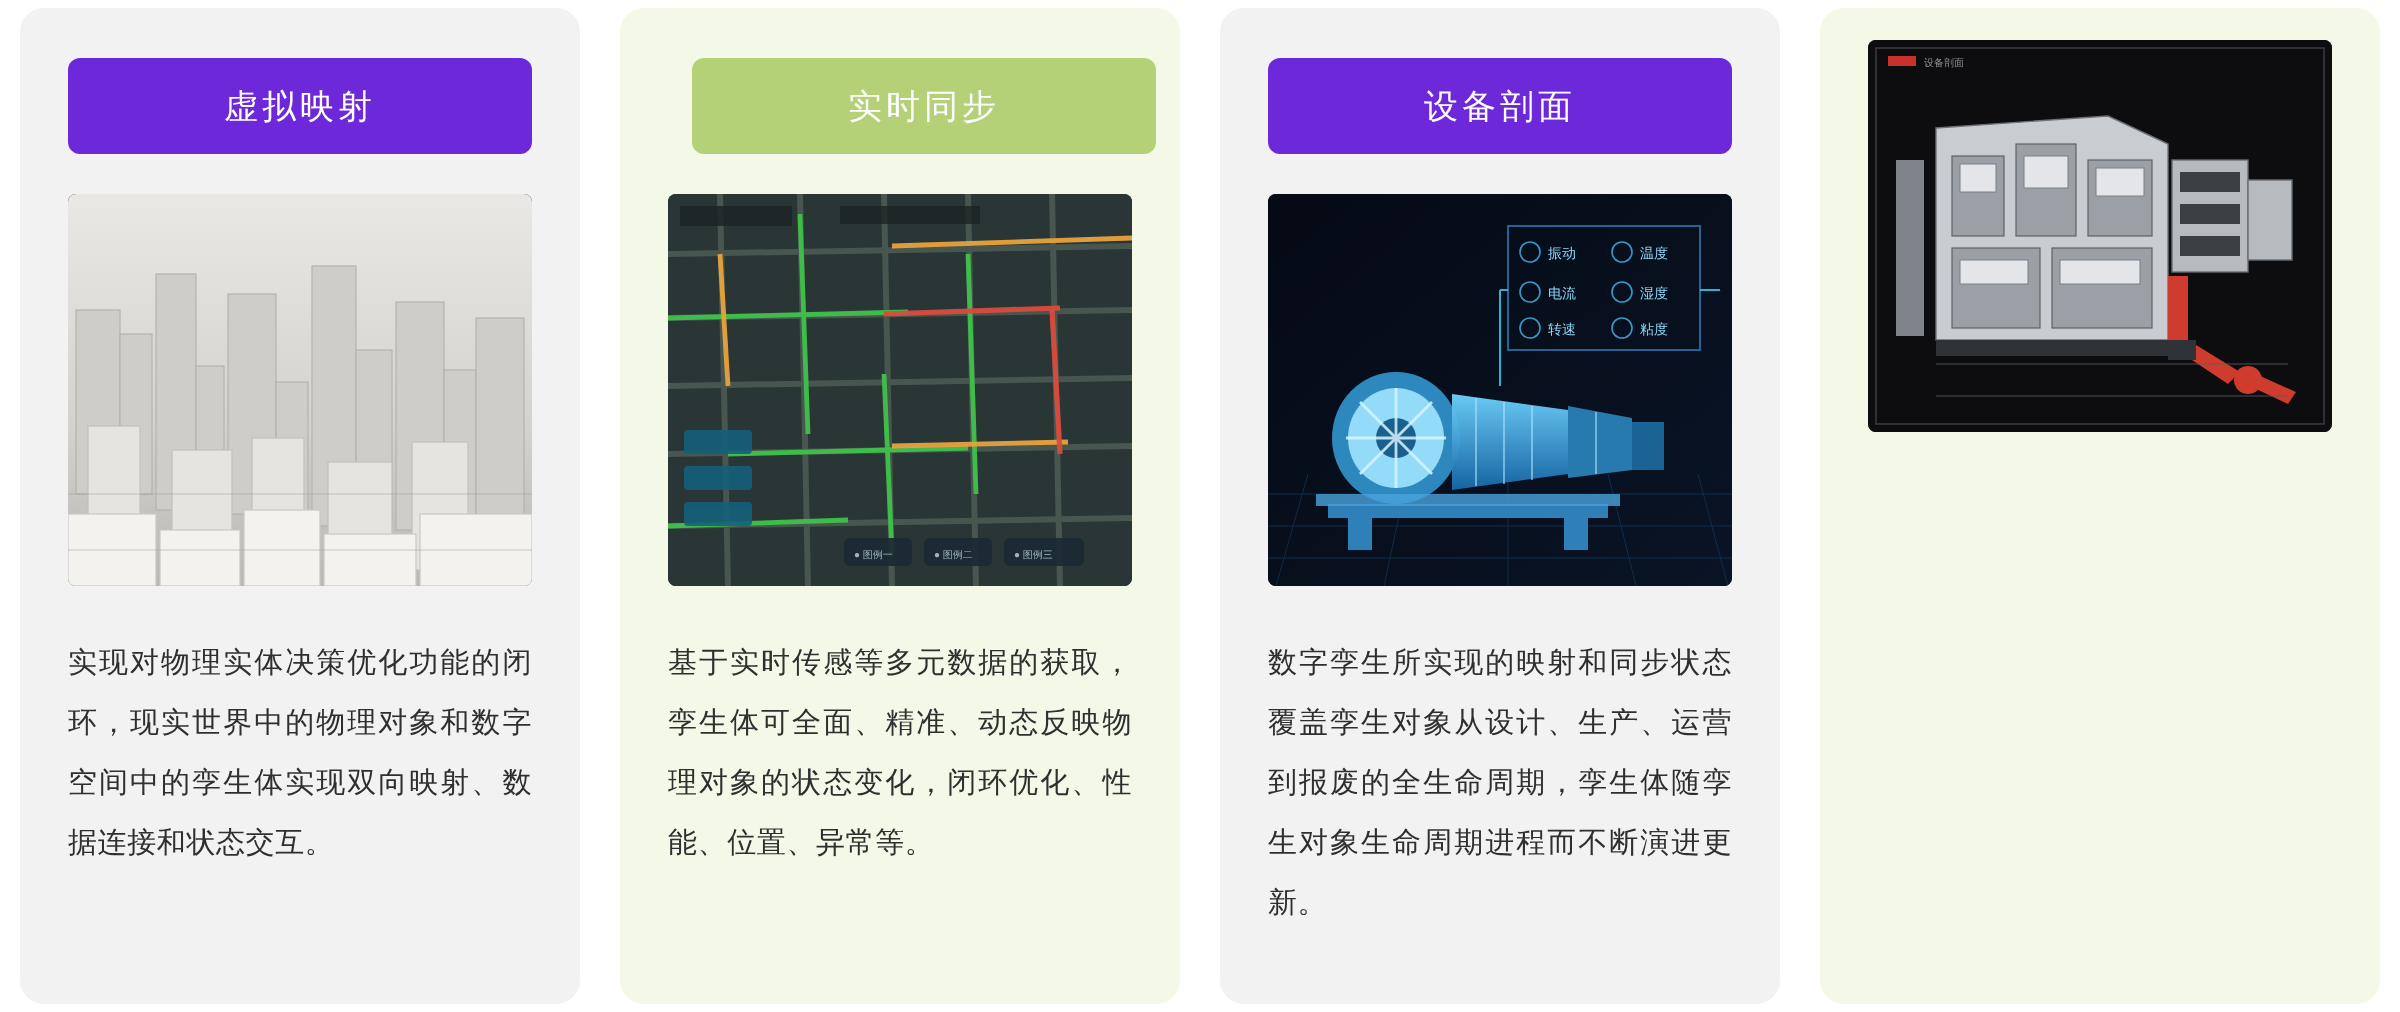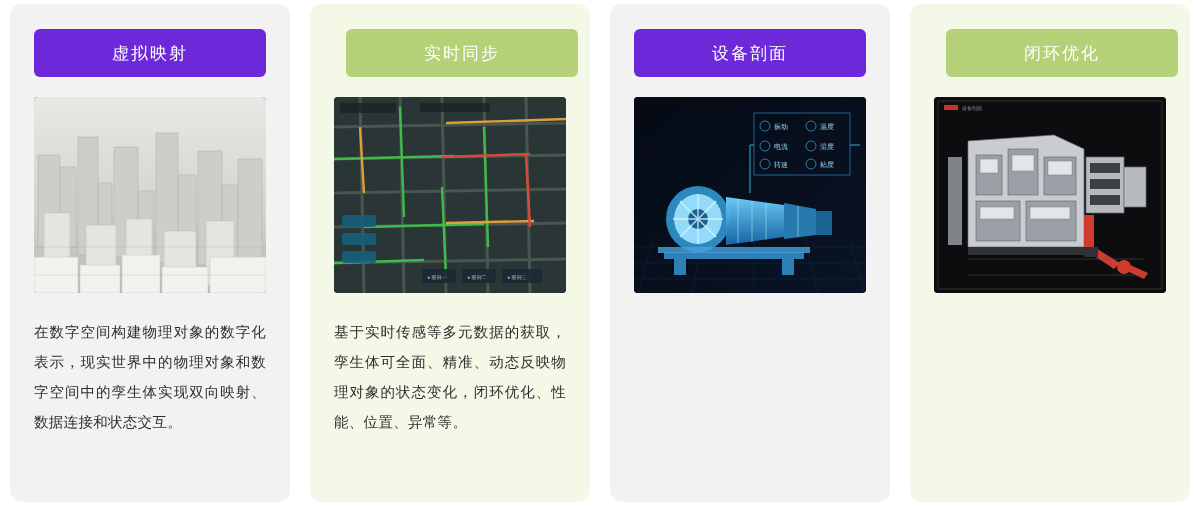--- a/index.html
+++ b/index.html
@@ -131,21 +131,21 @@
             <rect x="88" y="158" width="38" height="38"></rect>
               <rect x="128" y="170" width="46" height="26"></rect>
             <rect x="176" y="160" width="56" height="36"></rect>
           </g>
           <g stroke="#9d9b96" stroke-width="0.5" opacity="0.5">
             <line x1="0" y1="150" x2="232" y2="150"></line>
             <line x1="0" y1="178" x2="232" y2="178"></line>
           </g>
         </svg>
       </div>
-      <div class="desc">在数字空间构建物理对象的数字化表示，现实世界中的物理对象和数字空间中的孪生体实现双向映射、数据连接和状态交互。</div>
+      <div class="desc">实现对物理实体决策优化功能的闭环，现实世界中的物理对象和数字空间中的孪生体实现双向映射、数据连接和状态交互。</div>
     </div>
   </div>
 
   <div class="card green">
     <div class="card-bg"></div>
     <div class="card-inner">
       <div class="title-bar title-green">实时同步</div>
       <div class="thumb">
         <svg viewBox="0 0 232 196" preserveAspectRatio="none" aria-hidden="true">
           <rect x="0" y="0" width="232" height="196" fill="#2a3536"></rect>
@@ -269,27 +269,27 @@
               <line x1="132" y1="106" x2="132" y2="143"></line>
                 <line x1="164" y1="109" x2="164" y2="140"></line>
             </g>
           </g>
           <rect x="30" y="155" width="140" height="7" fill="#2f7fb8"></rect>
           <rect x="40" y="162" width="12" height="16" fill="#2f7fb8"></rect>
           <rect x="148" y="162" width="12" height="16" fill="#2f7fb8"></rect>
           <rect x="24" y="150" width="152" height="6" fill="#4aa3dc" opacity="0.8"></rect>
         </svg>
       </div>
+      <div class="desc">数字孪生所实现的映射和同步状态覆盖孪生对象从设计、生产、运营到报废的全生命周期，孪生体随孪生对象生命周期进程而不断演进更新。</div>
     </div>
   </div>
 
   <div class="card green">
     <div class="card-bg"></div>
     <div class="card-inner">
-      <div class="title-bar title-green">闭环优化</div>
       <div class="thumb">
         <svg viewBox="0 0 232 196" preserveAspectRatio="none" aria-hidden="true">
           <rect x="0" y="0" width="232" height="196" fill="#0d0d0f"></rect>
           <rect x="4" y="4" width="224" height="188" fill="none" stroke="#3a3a3e" stroke-width="0.8"></rect>
           <g fill="#c8322a">
             <rect x="10" y="8" width="14" height="5"></rect>
           </g>
           <g fill="#8d9096" font-size="5" font-family="Liberation Sans">
             <text x="28" y="13">设备剖面</text>
           </g>

